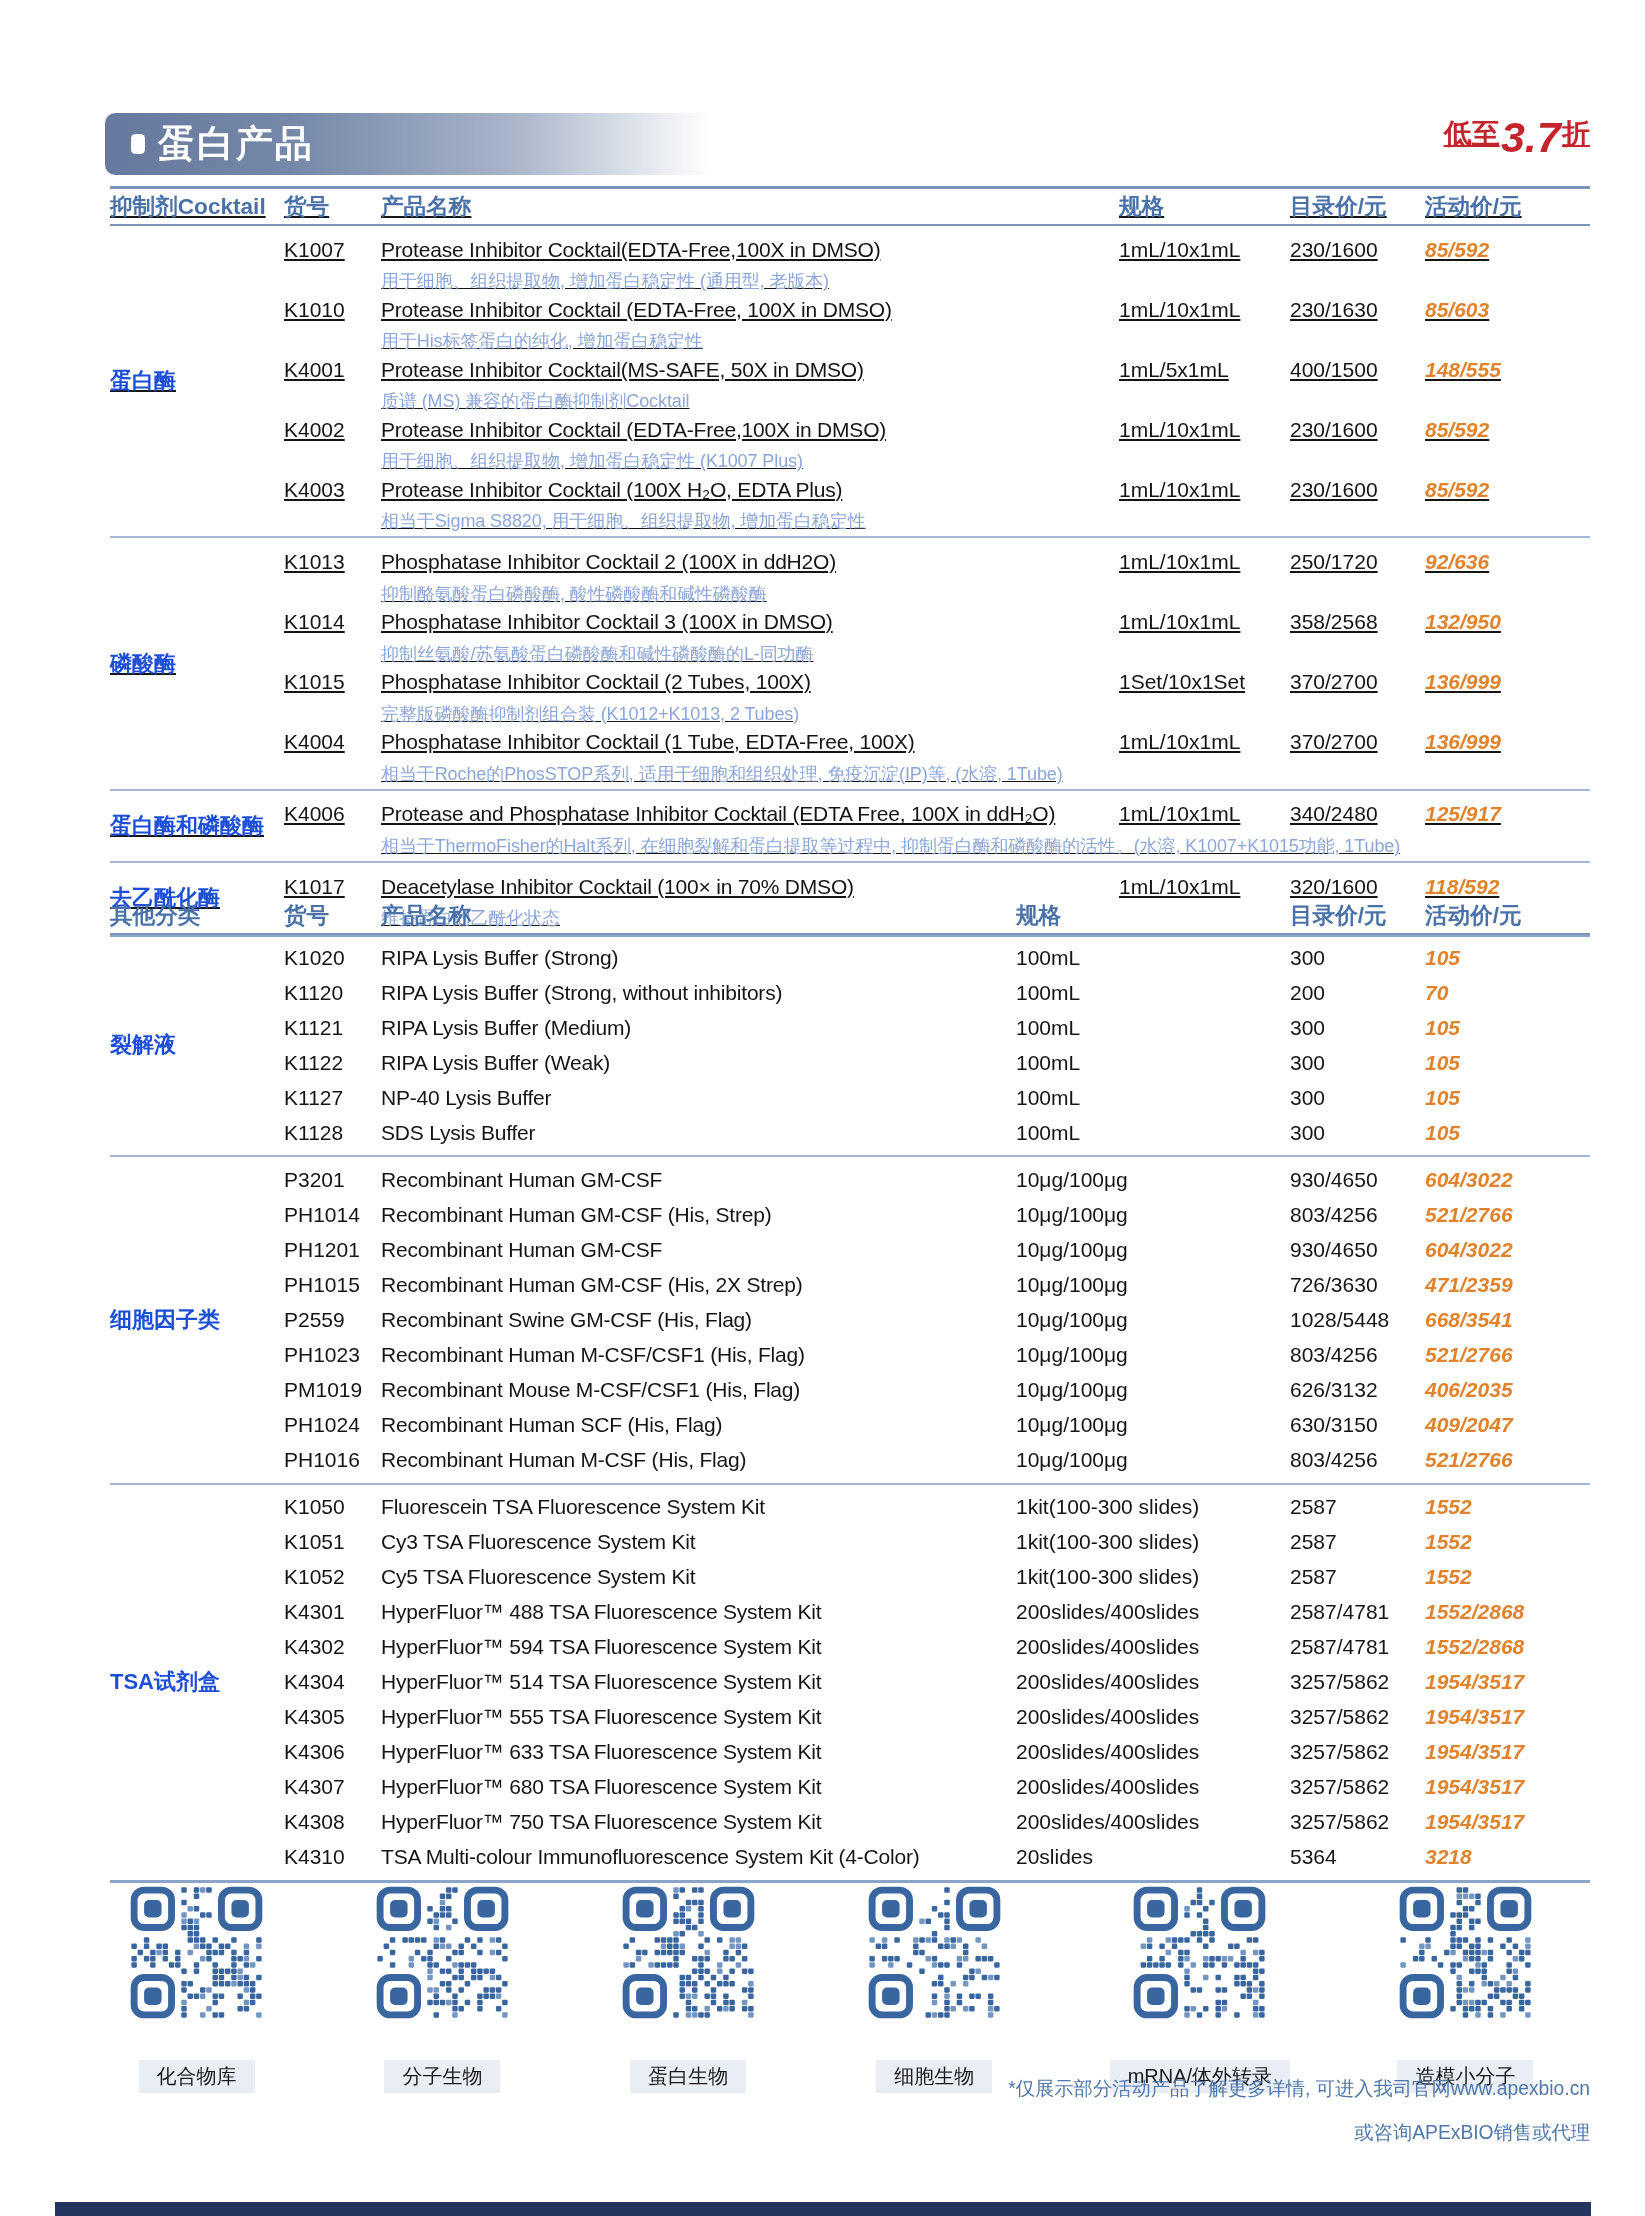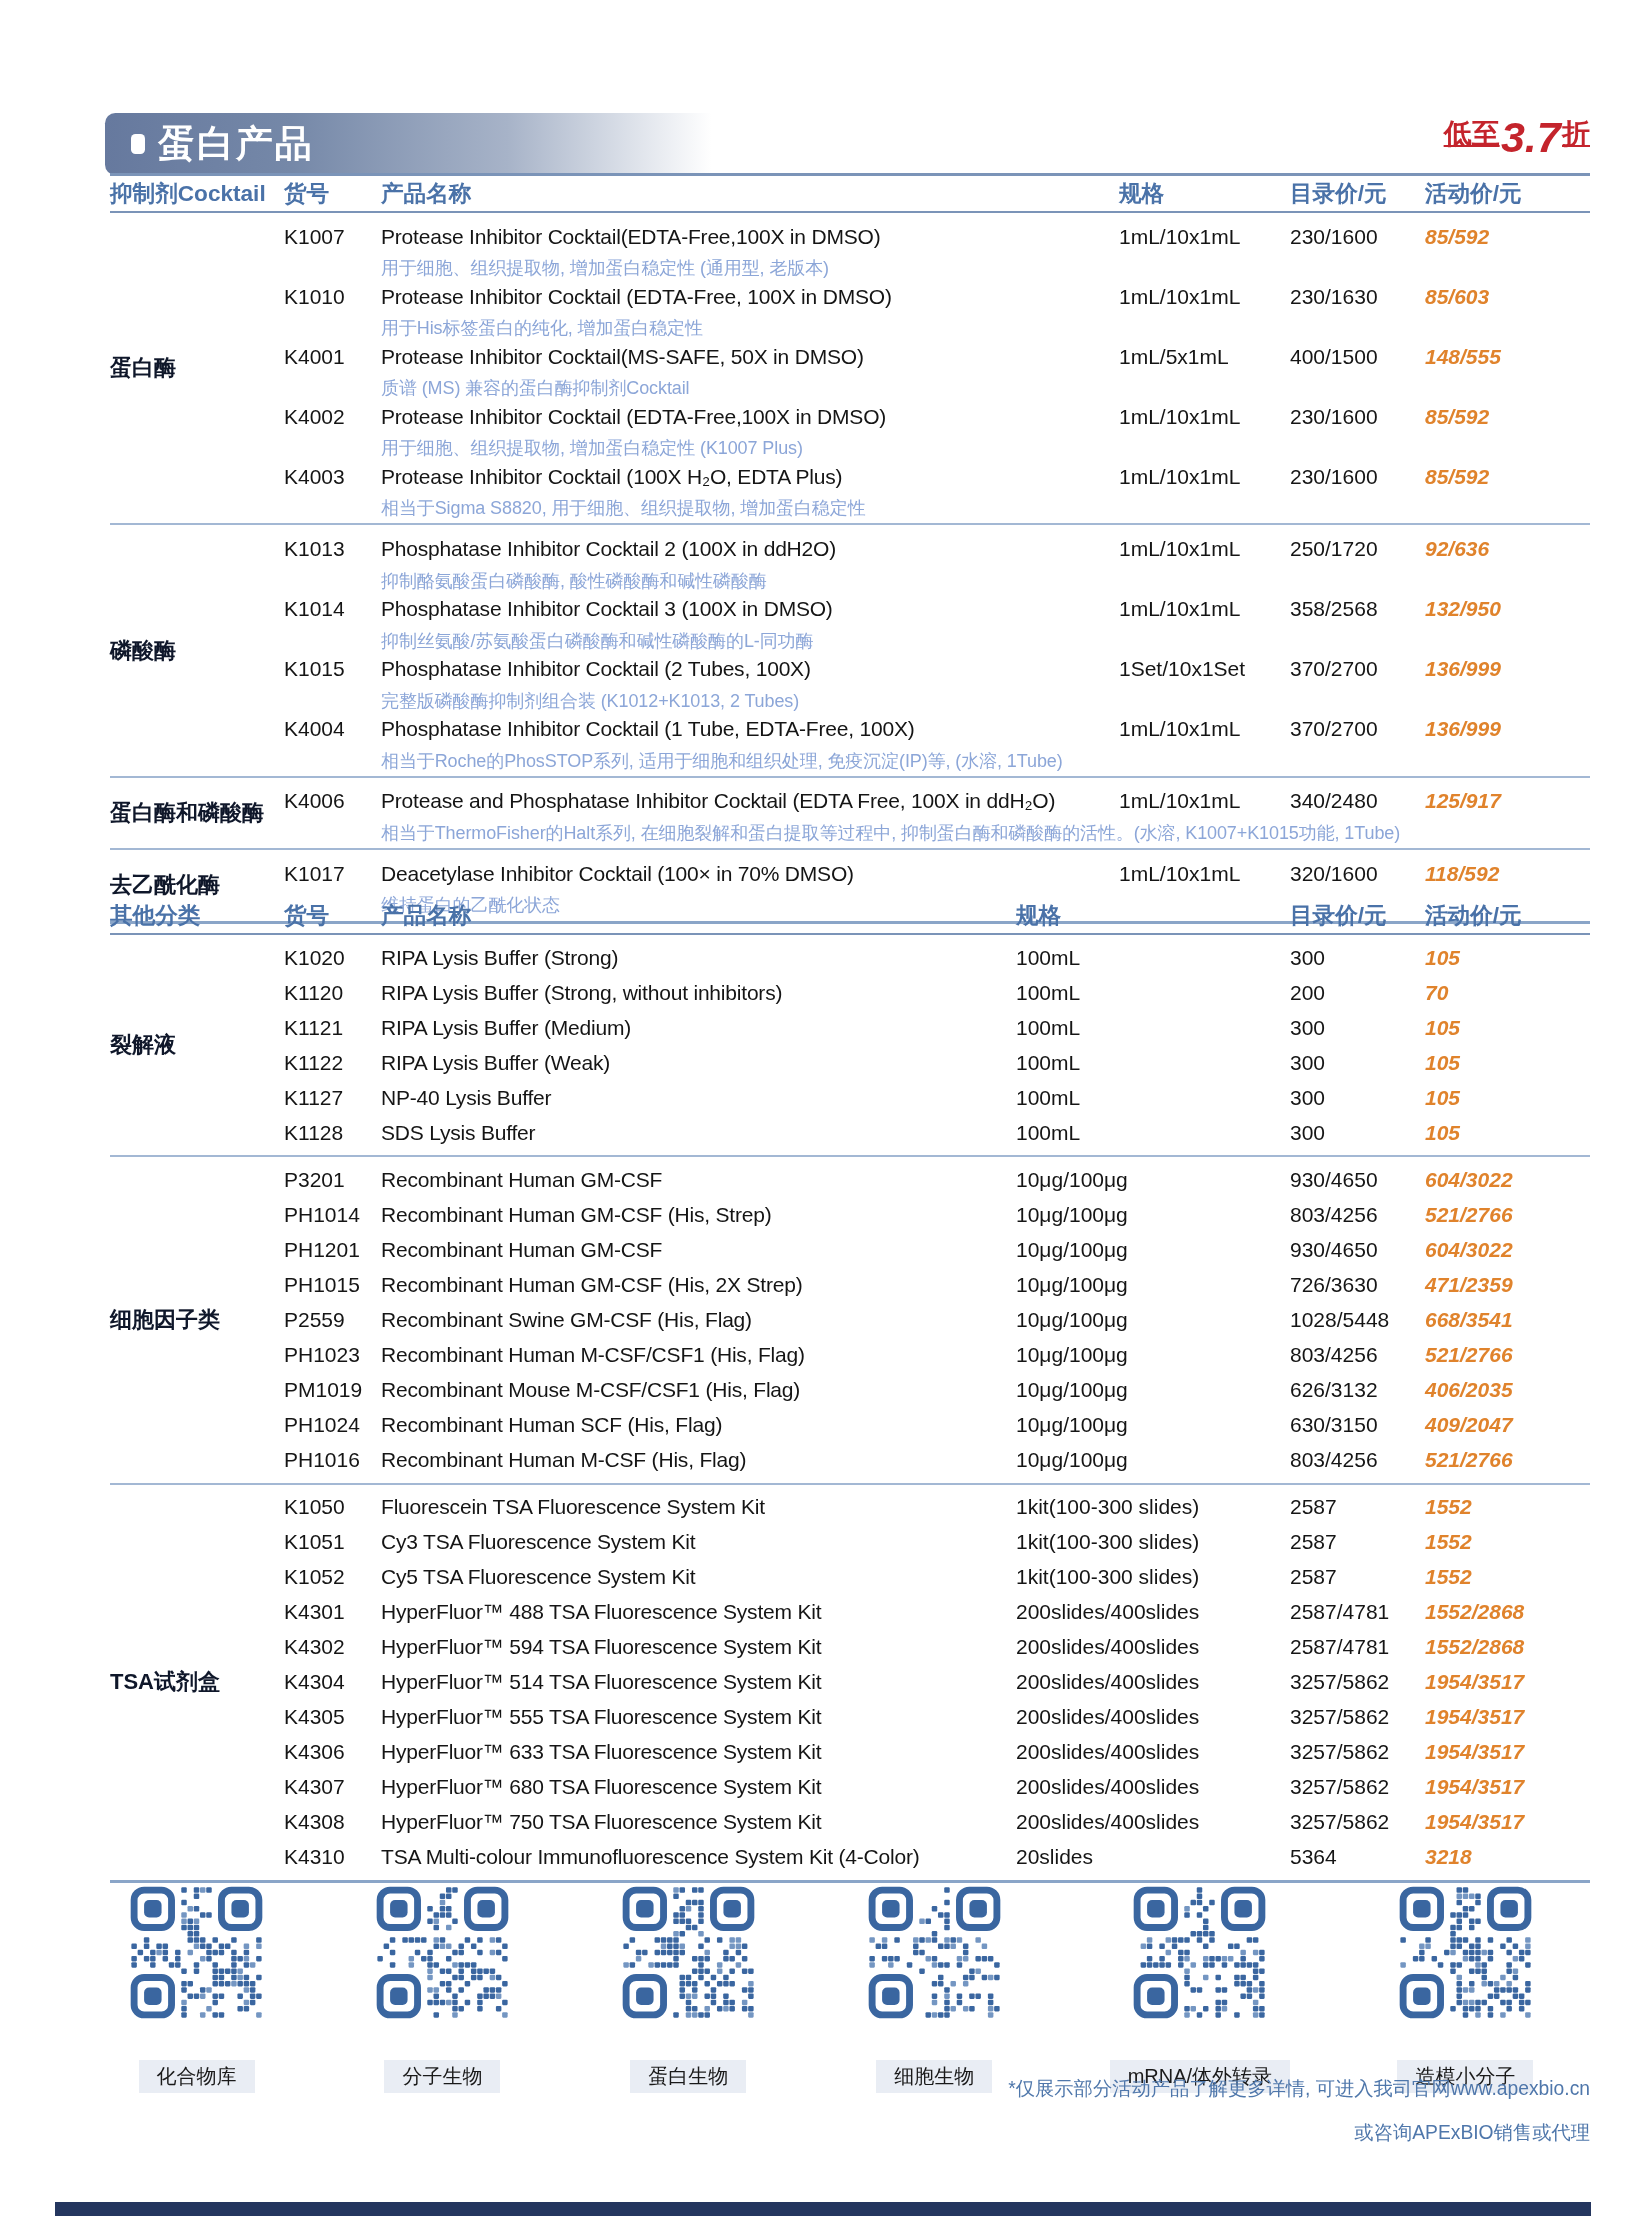--- a/index.html
+++ b/index.html
@@ -13,30 +13,30 @@
   .banner .bullet{width:14px;height:19.3px;background:#fff;border-radius:4.5px;margin-left:26px;flex:0 0 auto;}
   .banner .title{color:#fff;font-size:37px;font-weight:bold;margin-left:13px;letter-spacing:1.9px;}
 
   
   .discount{position:absolute;right:56px;top:115px;display:flex;align-items:flex-end;color:#c4242c;font-weight:bold;}
   .discount .d-small{font-size:28px;padding-bottom:5.2px;text-decoration:underline;}
   .discount .d-big{font-size:43px;line-height:0.95;font-style:italic;padding:0 1.3px;}
 
   
   .ptable{position:absolute;left:110px;width:1480px;}
-  #table1{top:173px;}
+  #table1{top:186px;text-decoration:underline;}
   #table2{top:898px;}
   .thead{display:grid;align-items:center;height:35px;color:#4a72a8;font-weight:bold;font-size:22.6px;}
   .table1 .thead{grid-template-columns:174px 97px 738px 171px 135px 164px;
                  border-top:3.2px solid #7b94b8;border-bottom:2.6px solid #7b94b8;}
   .table2 .thead{grid-template-columns:174px 97px 635px 274px 135px 164px;
                  border-bottom:2.6px solid #7b94b8;}
   .section{display:flex;border-bottom:2.6px solid #a3b8d4;}
   .ptable .section:last-child{border-bottom:3.9px solid #8aa5c8;}
-  .cat{width:174px;flex:0 0 auto;display:flex;align-items:center;font-size:22px;font-weight:bold;color:#0f172a;}
+  .cat{width:174px;flex:0 0 auto;display:flex;align-items:center;font-size:22px;font-weight:bold;color:#1d4ed8;}
   .rows{flex:1;display:flex;flex-direction:column;padding:5.2px 0;}
   .prow{display:grid;}
   .table1 .prow{grid-template-columns:97px 738px 171px 135px 164px;height:60px;padding-top:6.4px;box-sizing:border-box;}
   .table2 .prow{grid-template-columns:97px 635px 274px 135px 164px;height:35px;align-items:center;}
   .code,.name,.spec,.list{font-size:21px;color:#151515;white-space:nowrap;}
   .name{letter-spacing:-0.2px;}
   .desc{font-size:18px;color:#8ca6d8;margin-top:7.7px;white-space:nowrap;letter-spacing:-0.1px;}
   .promo{font-size:21px;color:#e0832c;font-weight:bold;font-style:italic;white-space:nowrap;}
   .namewrap{overflow:visible;}
 

